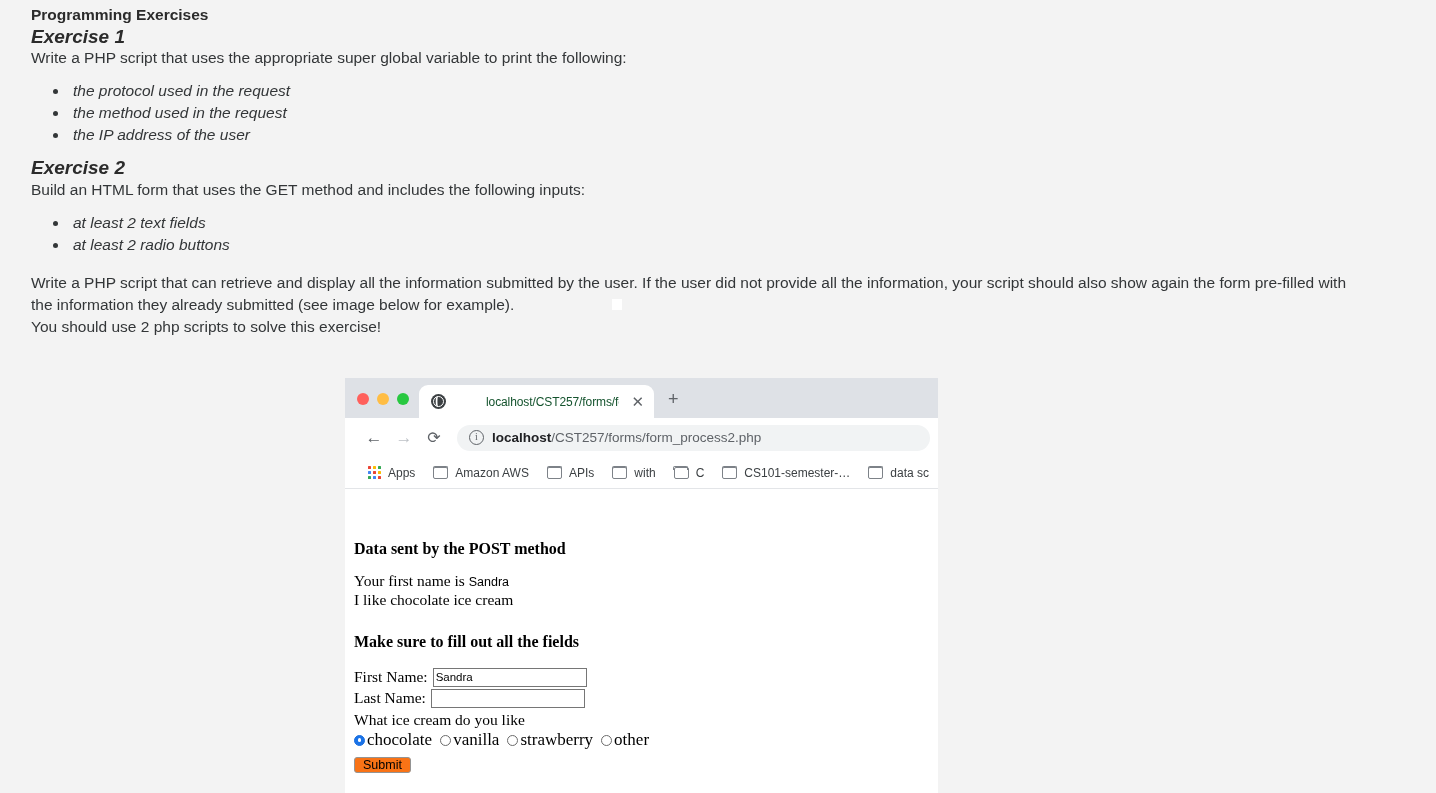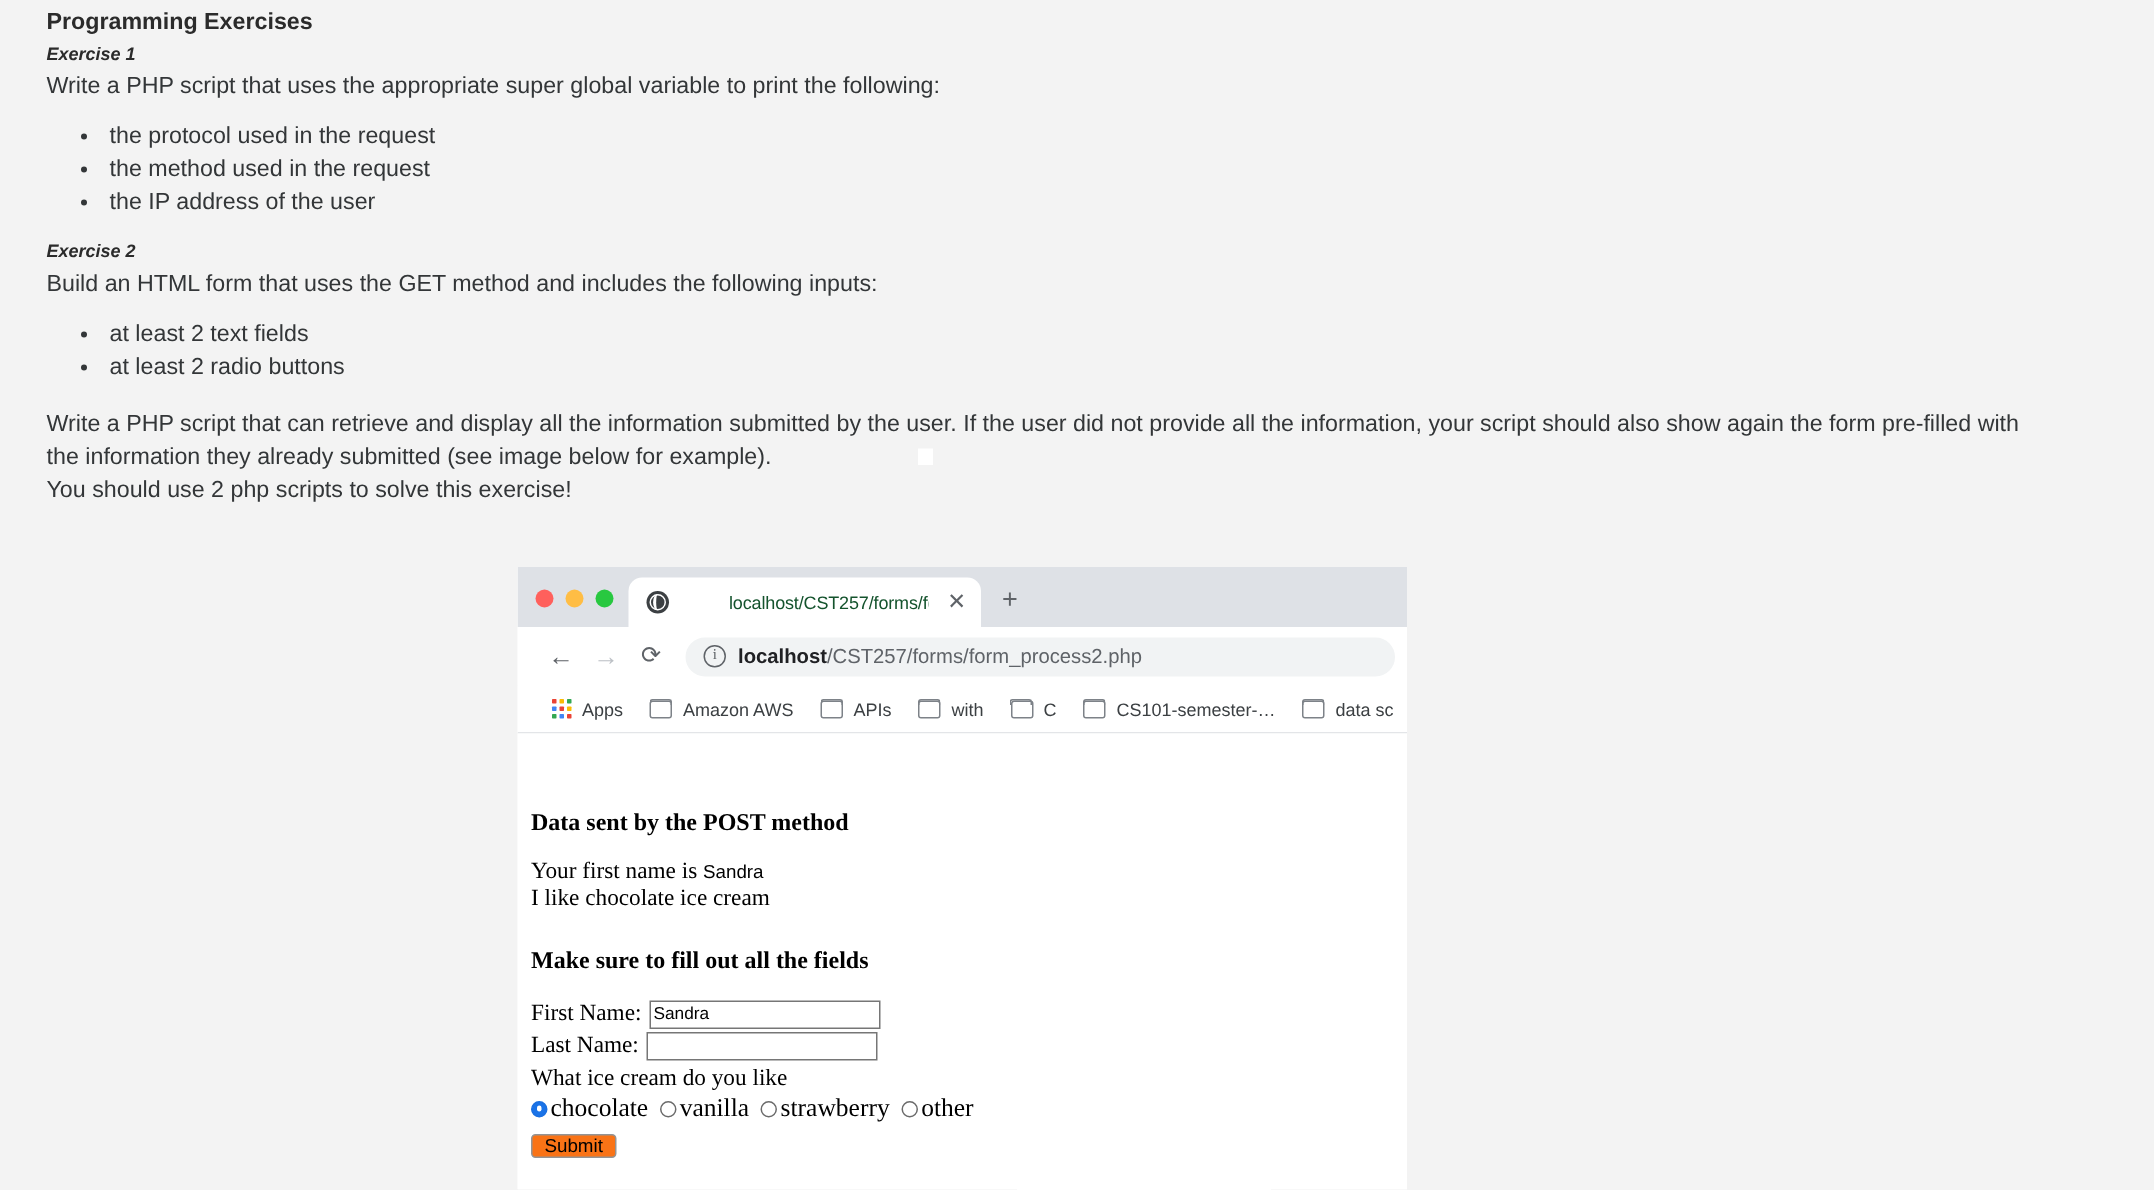--- a/index.html
+++ b/index.html
@@ -25,21 +25,21 @@
     box-sizing: border-box;
   }
   .h-bold {
     font-size: 15.5px;
     font-weight: bold;
     line-height: 21.5px;
     color: #2b2b2b;
     margin: 0;
   }
   .h-exercise {
-    font-size: 12px;
+    font-size: 19px;
     font-weight: bold;
     font-style: italic;
     line-height: 21.5px;
     color: #2b2b2b;
     margin: 0;
   }
   .p-body {
     font-size: 15.5px;
     line-height: 22px;
     color: #333638;
@@ -53,20 +53,21 @@
     margin: 0;
   }
   .p-hint a.lnk {
     color: #2f6ba8;
     text-decoration: underline;
   }
   ul.bullets {
     margin: 11px 0 11px 0;
     padding-left: 38px;
     list-style-type: disc;
+    font-style: italic;
   }
   ul.bullets li {
     font-size: 15.5px;
     line-height: 22px;
     color: #333638;
     margin: 0;
     padding-left: 4px;
   }
   .gap-para {
     margin-top: 16px;

